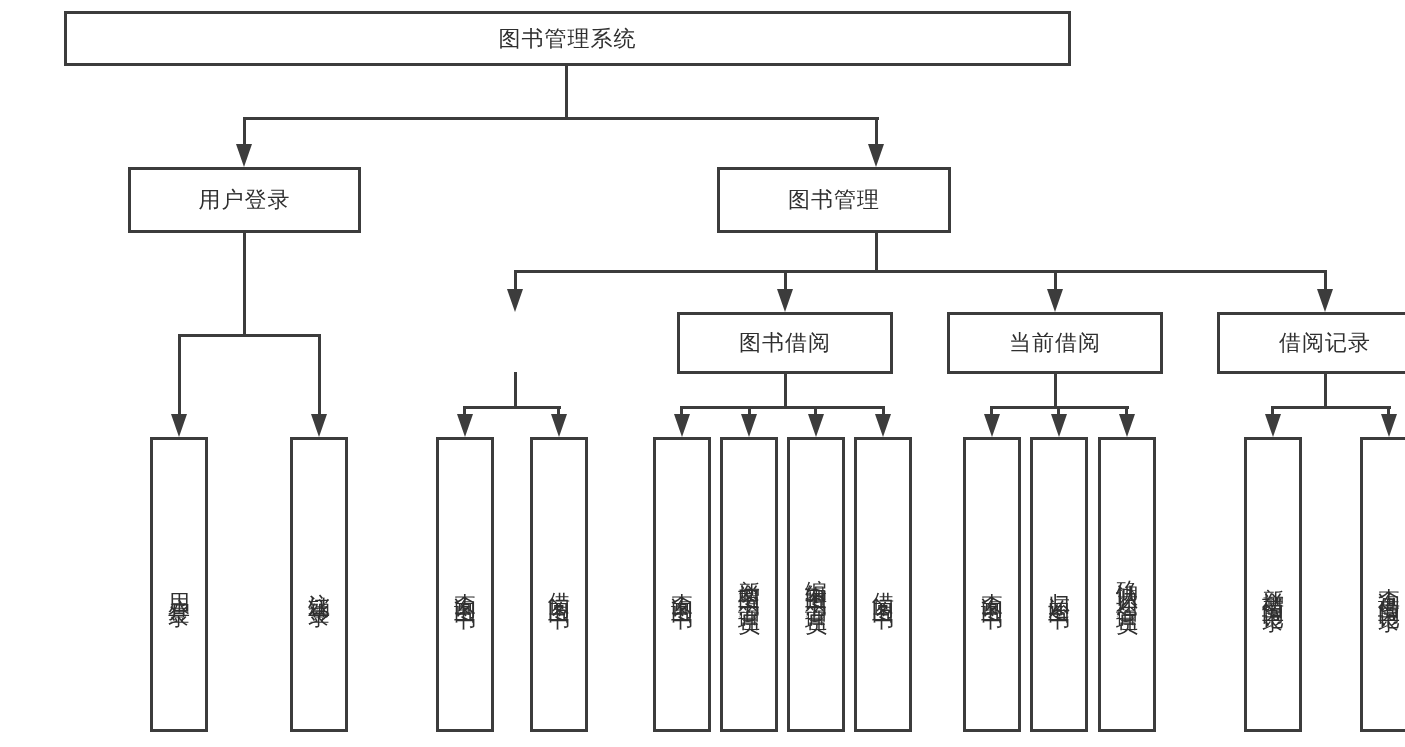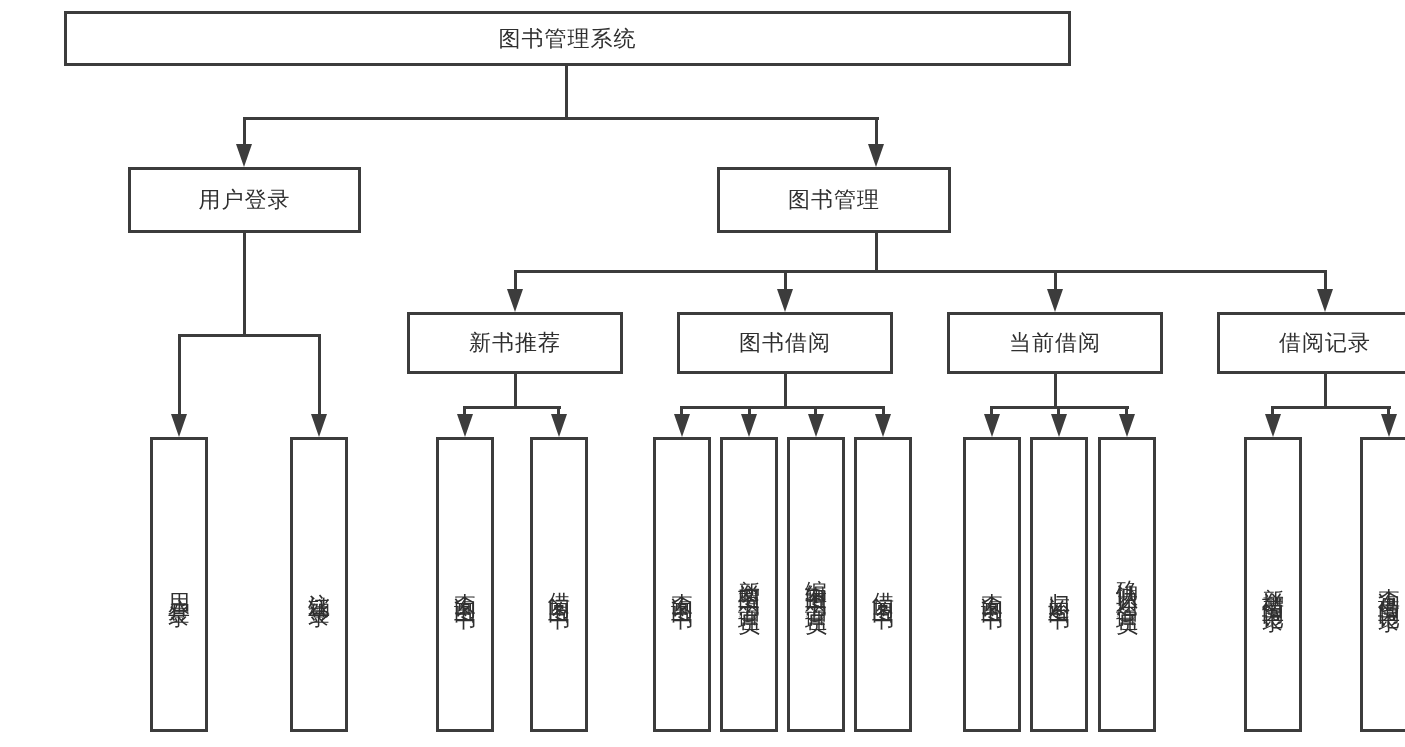--- a/index.html
+++ b/index.html
@@ -100,23 +100,20 @@
   <div class="h" style="left:468px; top:270px; width:813px;"></div>
   <div class="v" style="left:468px; top:270px; height:22px;"></div>
   <div class="v" style="left:738px; top:270px; height:22px;"></div>
   <div class="v" style="left:1008px; top:270px; height:22px;"></div>
   <div class="v" style="left:1278px; top:270px; height:22px;"></div>
   <div class="arrow" style="left:461px; top:289px;"></div>
   <div class="arrow" style="left:731px; top:289px;"></div>
   <div class="arrow" style="left:1001px; top:289px;"></div>
   <div class="arrow" style="left:1271px; top:289px;"></div>
 
-  <div class="box" style="left:361px; top:312px; width:216px; height:62px;">
-    <span>新书推荐</span>
-  </div>
   <div class="box" style="left:631px; top:312px; width:216px; height:62px;text-align:center;">
     <span>图书借阅</span>
   </div>
   <div class="box" style="left:1171px; top:312px; width:216px; height:62px;">
     <span>借阅记录</span>
   </div>
   <div class="box" style="left:901px; top:312px; width:216px; height:62px;">
     <span>当前借阅</span>
   </div>
 

